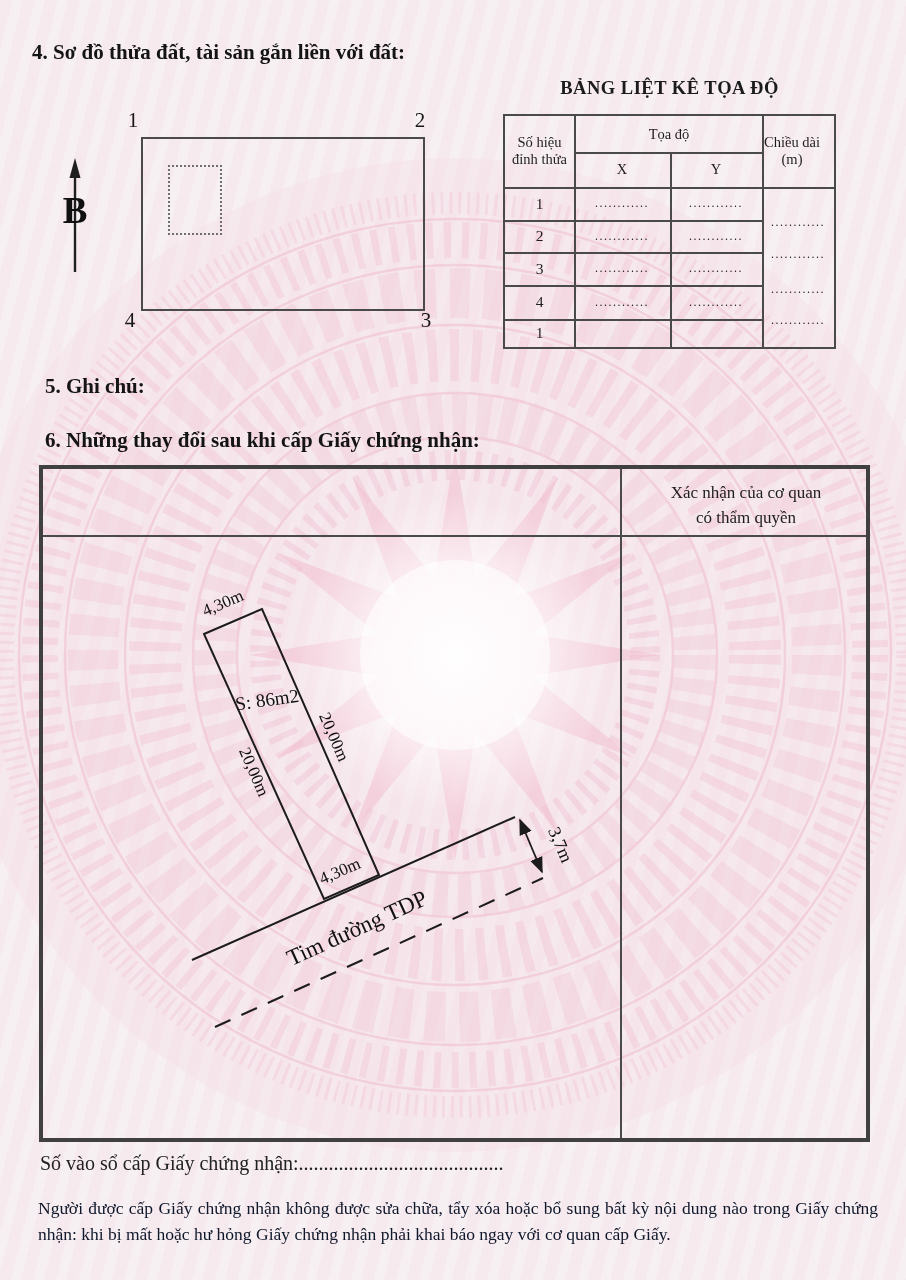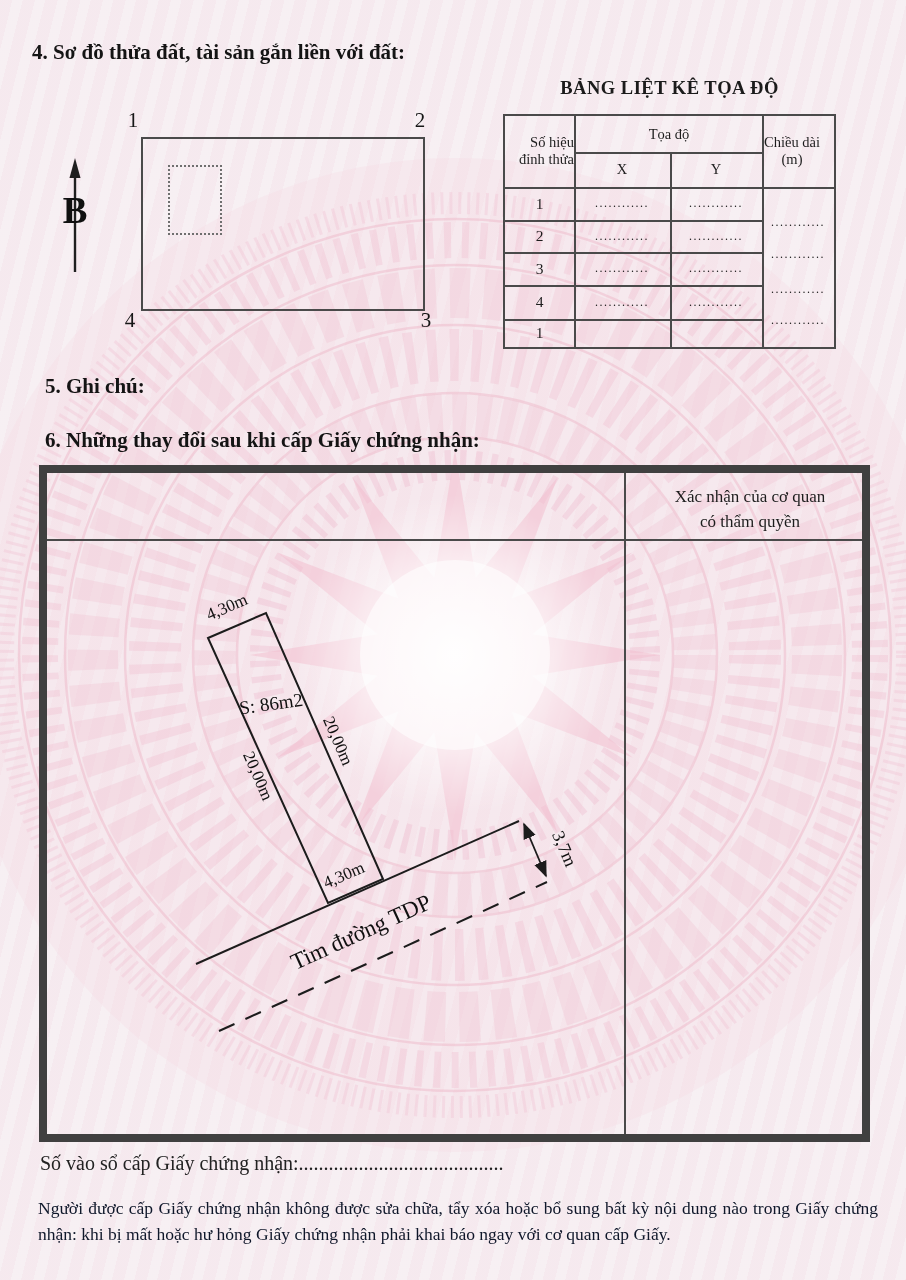--- a/index.html
+++ b/index.html
@@ -18,21 +18,21 @@
   .corner{position:absolute;z-index:2;font-size:21px;color:#161616;width:20px;text-align:center;}
   .north-b{position:absolute;left:55px;top:192px;width:40px;text-align:center;font-size:37px;font-weight:600;color:#101010;z-index:3;line-height:1;}
   
   .coord-table{position:absolute;left:503px;top:114px;width:333px;height:235px;border:2px solid #4a4a4a;box-sizing:border-box;z-index:2;}
   .coord-table .cell{position:absolute;text-align:center;color:#1d1d1d;}
   .coord-table .hdr{font-size:14.5px;line-height:17px;}
   .coord-table .num{font-size:15.5px;}
   .dots{letter-spacing:1.5px;font-size:12px;color:#2e2e2e;white-space:nowrap;}
   .tbl-title{position:absolute;left:503px;top:78px;width:333px;text-align:center;font-weight:bold;font-size:18.5px;z-index:2;letter-spacing:0.5px;}
   
-  .changes-box{position:absolute;left:39px;top:465px;width:831px;height:677px;border:8px solid #404040;box-sizing:border-box;z-index:2;padding-left:16px;}
+  .changes-box{position:absolute;left:39px;top:465px;width:831px;height:677px;border:4px solid #404040;box-sizing:border-box;z-index:2;padding-left:16px;}
   .changes-box .vdiv{position:absolute;left:577px;top:0;width:2px;height:100%;background:#4a4a4a;}
   .changes-box .hdiv{position:absolute;left:0;top:66px;width:100%;height:2px;background:#4a4a4a;}
   .authority{position:absolute;left:579px;top:12px;width:248px;text-align:center;font-size:17px;line-height:1.45;color:#1d1d1d;}
   .site-svg{position:absolute;left:0;top:0;}
   .site-svg text{font-family:"Liberation Serif","DejaVu Serif",serif;fill:#101010;}
   
   .registry{position:absolute;left:40px;top:1152px;font-size:20px;color:#222;z-index:2;white-space:nowrap;}
   .legal{position:absolute;left:38px;top:1195px;width:840px;font-size:17.5px;line-height:1.5;text-align:justify;color:#0f172a;z-index:2;}
 </style>
 </head>
@@ -86,21 +86,21 @@
     <div class="line" style="left:69px;top:0;width:2px;height:231px;"></div>
     <div class="line" style="left:165px;top:36px;width:2px;height:195px;"></div>
     <div class="line" style="left:257px;top:0;width:2px;height:231px;"></div>
     <div class="line" style="left:69px;top:36px;width:190px;height:2px;"></div>
     <div class="line" style="left:0;top:71px;width:329px;height:2px;"></div>
     <div class="line" style="left:0;top:104px;width:259px;height:2px;"></div>
     <div class="line" style="left:0;top:136px;width:259px;height:2px;"></div>
     <div class="line" style="left:0;top:169px;width:259px;height:2px;"></div>
     <div class="line" style="left:0;top:203px;width:259px;height:2px;"></div>
 
-    <div class="cell hdr" style="left:0;top:18px;width:69px;text-align:right;">
+    <div class="cell hdr" style="left:0;top:18px;width:69px;">
       <div>Số hiệu</div>
       <div>đỉnh thửa</div>
     </div>
     <div class="cell hdr" style="left:69px;top:0;width:190px;height:36px;line-height:36px;">Tọa độ</div>
     <div class="cell hdr" style="left:69px;top:38px;width:96px;height:31px;line-height:31px;">X</div>
     <div class="cell hdr" style="left:165px;top:38px;width:92px;height:31px;line-height:31px;">Y</div>
     <div class="cell hdr" style="left:257px;top:18px;width:60px;">
       <div>Chiều dài</div>
       <div>(m)</div>
     </div>

